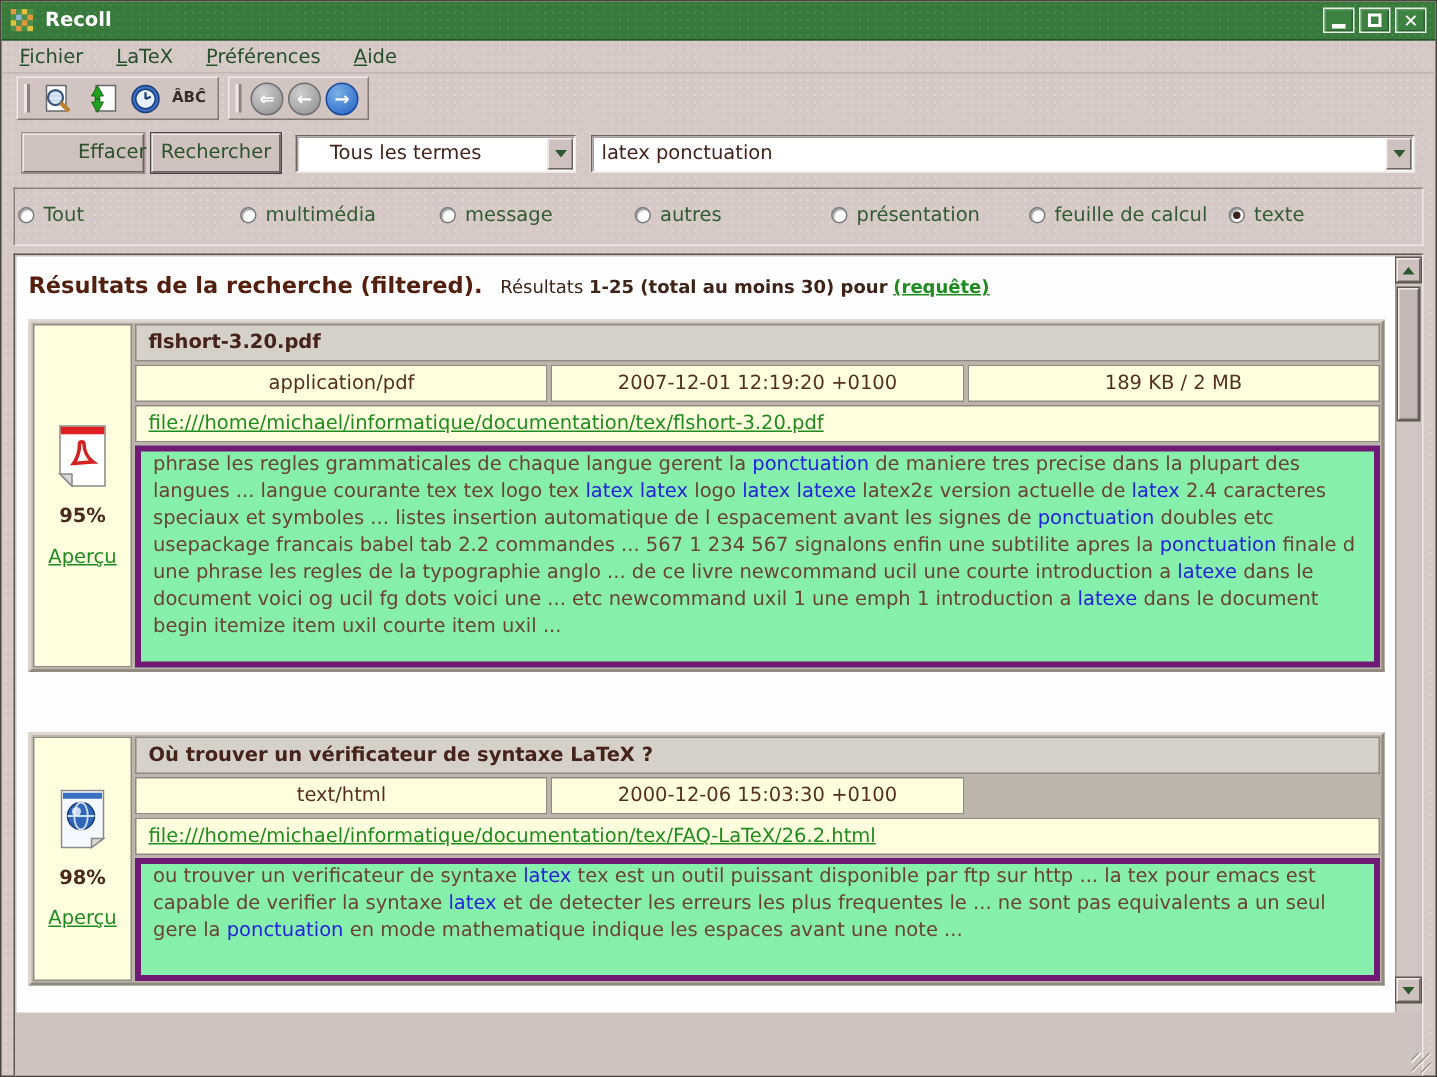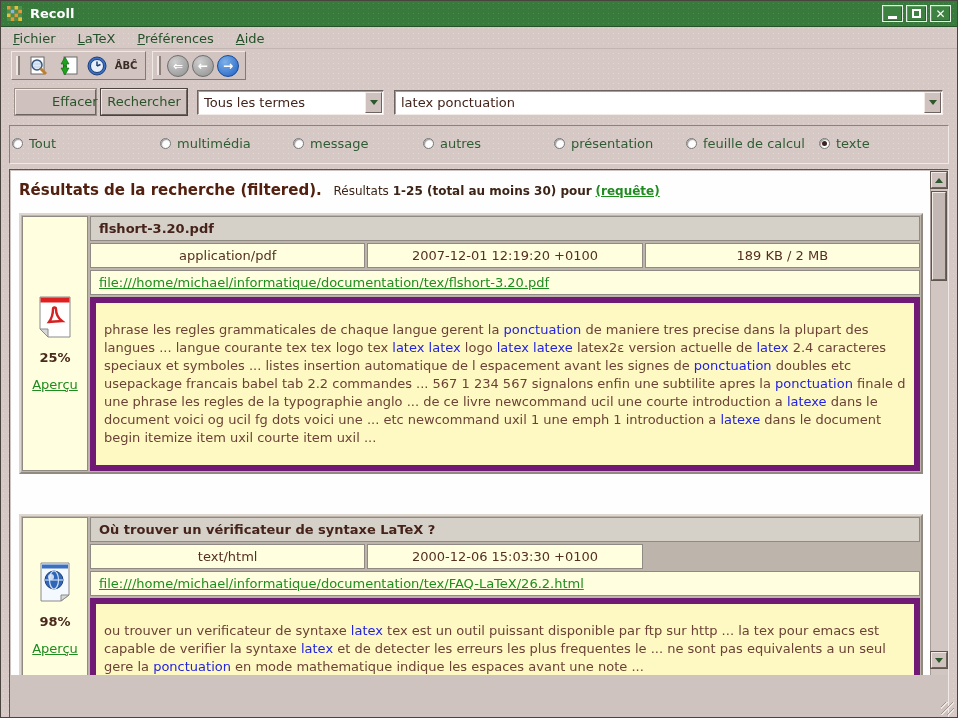--- a/index.html
+++ b/index.html
@@ -67,21 +67,21 @@
     border:1px solid; border-color:#f3ebe8 #6e635e #6e635e #f3ebe8;
     box-shadow:0 0 0 1px #9b8f8a; text-align:center; line-height:24px; cursor:default;
   }
   .btn-clear { left:14px; width:81px;padding-left:36px; }
   .btn-search { left:100px; width:86px; box-shadow:0 0 0 1px #4c4440; }
   .combo { position:absolute; height:25px; background:#ffffff;
     border:1px solid; border-color:#6e635e #f3ebe8 #f3ebe8 #6e635e;
     box-shadow:inset 1px 1px 0 #a99d98; display:flex; align-items:center; }
   .combo-mode { left:196px; top:1px; width:187px; }
   .combo-query { left:393px; top:1px; width:549px; }
-  .combo-text { flex:1; padding:0 6px; color:#43241b; font-size:13px; white-space:nowrap; overflow:hidden; }
+  .combo-text { flex:1; padding:0 22px; color:#43241b; font-size:13px; white-space:nowrap; overflow:hidden; }
   .combo-entry { flex:1; border:none; outline:none; padding:0 6px; color:#43241b; font-size:13px; font-family:"DejaVu Sans",sans-serif; background:transparent; }
   .combo-arrow-btn { width:17px; height:21px; margin-right:1px; background:#cfc2be;
     border:1px solid; border-color:#f3ebe8 #6e635e #6e635e #f3ebe8;
     display:flex; align-items:center; justify-content:center; flex:0 0 auto; }
   .tri-down { width:0; height:0; border-left:4px solid transparent; border-right:4px solid transparent; border-top:5px solid #2d572d; }
 
   
   .filterframe { position:absolute; left:8px; top:124px; width:940px; height:39px;
     border:1px solid; border-color:#8d817c #f1e9e6 #f1e9e6 #8d817c; }
   .radio-item { position:absolute; top:10px; display:flex; align-items:center; gap:6px; cursor:default; }
@@ -109,21 +109,21 @@
     padding:1px; display:grid; grid-template-columns:66px 1fr; gap:2px; }
   .rleft { background:#ffffdf; border:1px solid #8f8b84; display:flex; flex-direction:column; align-items:center; justify-content:center; gap:12px; padding:6px 2px; }
   .relevance { font-weight:bold; color:#4a2a1e; font-size:13px; }
   .preview-link { color:#1f8c1f; text-decoration:underline; font-size:13px; cursor:pointer; }
   .rright { display:flex; flex-direction:column; gap:2px; }
   .rtitle-row { background:#d5d1c9; border:1px solid #8f8b84; padding:4px 8px; color:#46231a; font-weight:bold; font-size:13px; }
   .rmeta-row { display:grid; grid-template-columns:1fr 1fr 1fr; gap:2px; }
   .rcell { background:#ffffdf; border:1px solid #8f8b84; padding:4px 6px; text-align:center; color:#552f22; font-size:13px; white-space:nowrap; }
   .rurl-row { background:#ffffdf; border:1px solid #8f8b84; padding:4px 8px; }
   .rurl-row a { color:#1f8c1f; text-decoration:underline; font-size:13px; cursor:pointer; }
-  .rsnippet { background:#fef9c3; border:6px solid #701a75; padding:18px 8px; color:#6b4236; font-size:13px; line-height:18px; }
+  .rsnippet { background:#86efac; border:4px solid #701a75; padding:0 8px; color:#6b4236; font-size:13px; line-height:18px; }
   .rsnippet .hl { color:#2323dd; }
   .snip-1 { min-height:148px; }
   .snip-2 { min-height:82px; }
   .table-gap { height:40px; }
 
   
   .vscroll { position:absolute; right:1px; top:1px; width:17px; height:504px; background:#d2c6c2; border-left:1px solid #a79b96; }
   .hscroll { position:absolute; left:1px; bottom:1px; width:920px; height:18px; background:#d2c6c2; border-top:1px solid #a79b96; }
   .sb-btn { position:absolute; width:16px; height:16px; background:#cfc2be;
     border:1px solid; border-color:#f3ebe8 #6e635e #6e635e #f3ebe8; box-shadow:0 0 0 1px #5e554f;
@@ -290,21 +290,21 @@
       </div>
 
       <div class="rtable">
         <div class="rleft">
           <svg class="icon-svg" width="34" height="42" viewBox="0 0 34 42">
             <path d="M2 1 H32 V41 H10 L2 33 Z" fill="#ffffff" stroke="#8a8a8a"></path>
             <path d="M2 33 L10 33 L10 41 Z" fill="#d8d8d8" stroke="#8a8a8a"></path>
             <rect x="2.5" y="1.5" width="29" height="5" fill="#e02020"></rect>
             <path d="M11 26 C14 22 15 16 15 13 C15 11 18 11 18 13 C18 17 20 22 24 25 C20 25 14 26 11 26 Z" fill="none" stroke="#d42222" stroke-width="2.4"></path>
           </svg>
-          <div class="relevance">25%</div>
+          <div class="relevance">95%</div>
           <a class="preview-link">Aperçu</a>
         </div>
         <div class="rright">
           <div class="rtitle-row">flshort-3.20.pdf</div>
           <div class="rmeta-row">
             <div class="rcell">application/pdf</div>
             <div class="rcell">2007-12-01 12:19:20 +0100</div>
             <div class="rcell">189 KB / 2 MB</div>
           </div>
           <div class="rurl-row">

